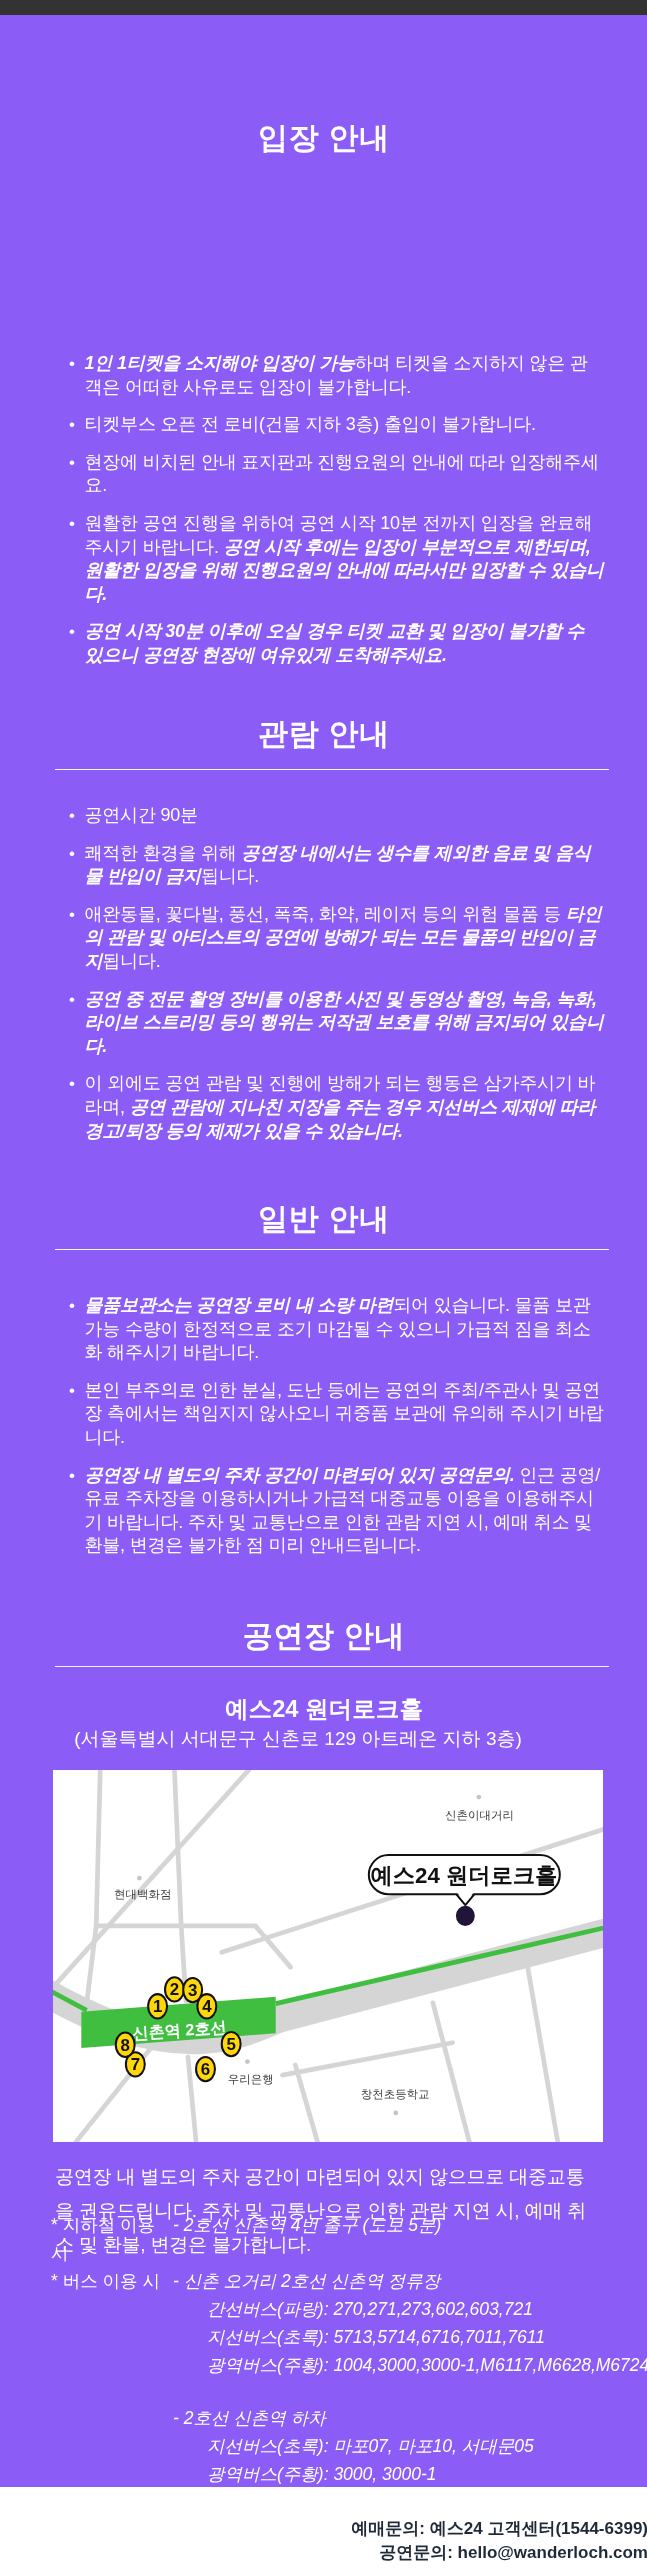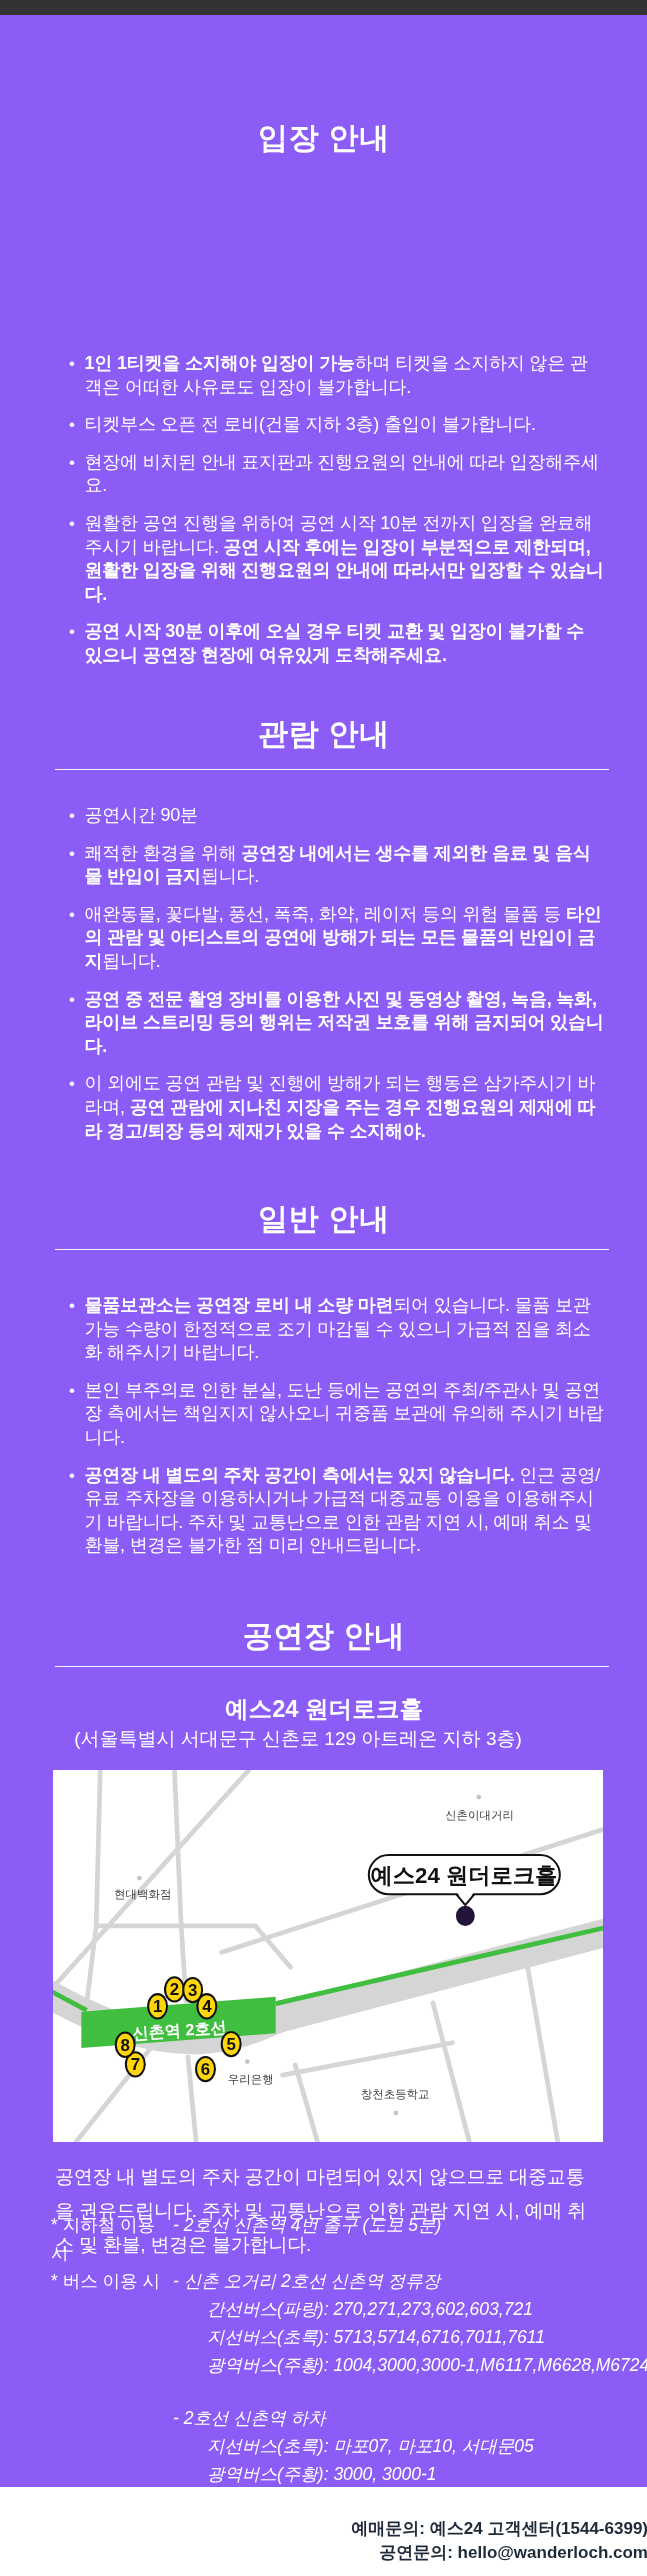--- a/index.html
+++ b/index.html
@@ -26,21 +26,21 @@
 
   
   ul.bullets{position:absolute;left:69px;width:536px;margin:0;padding:0;list-style:none;}
   ul.bullets li{
     position:relative;margin:0 0 14px 0;padding-left:15.5px;
     font-size:18px;line-height:23.6px;letter-spacing:-0.2px;
   }
   ul.bullets li::before{
     content:"•";position:absolute;left:0;top:0;font-size:17px;
   }
-  ul.bullets li b{font-weight:bold;}
+  ul.bullets li b{font-weight:bold;font-style:italic;}
 
   
   #venue-name{position:absolute;left:0;top:1678px;width:648px;text-align:center;
     font-size:23.6px;font-weight:bold;}
   #venue-address{position:absolute;left:0;top:1711px;width:596px;text-align:center;
     font-size:19px;}
   #map-box{position:absolute;left:53px;top:1755px;width:550px;height:372px;background:#fff;}
   #map-caption{position:absolute;left:55px;top:2145px;width:544px;
     font-size:19px;line-height:34px;letter-spacing:-0.2px;}
 
@@ -74,29 +74,29 @@
       <li><b>공연 시작 30분 이후에 오실 경우 티켓 교환 및 입장이 불가할 수 있으니 공연장 현장에 여유있게 도착해주세요.</b></li>
     </ul>
 
   <div class="section-title" style="top:699px">관람 안내</div>
   <div class="divider" style="top:754px"></div>
   <ul class="bullets" style="top:789px">
       <li><span>공연시간 90분</span></li>
       <li><span>쾌적한 환경을 위해 </span><b>공연장 내에서는 생수를 제외한 음료 및 음식물 반입이 금지</b><span>됩니다.</span></li>
       <li><span>애완동물, 꽃다발, 풍선, 폭죽, 화약, 레이저 등의 위험 물품 등 </span><b>타인의 관람 및 아티스트의 공연에 방해가 되는 모든 물품의 반입이 금지</b><span>됩니다.</span></li>
       <li><b>공연 중 전문 촬영 장비를 이용한 사진 및 동영상 촬영, 녹음, 녹화, 라이브 스트리밍 등의 행위는 저작권 보호를 위해 금지되어 있습니다.</b></li>
-      <li><span>이 외에도 공연 관람 및 진행에 방해가 되는 행동은 삼가주시기 바라며, </span><b>공연 관람에 지나친 지장을 주는 경우 진행요원의 제재에 따라 경고/퇴장 등의 제재가 있을 수 소지해야.</b></li>
+      <li><span>이 외에도 공연 관람 및 진행에 방해가 되는 행동은 삼가주시기 바라며, </span><b>공연 관람에 지나친 지장을 주는 경우 지선버스 제재에 따라 경고/퇴장 등의 제재가 있을 수 있습니다.</b></li>
     </ul>
 
   <div class="section-title" style="top:1184px">일반 안내</div>
   <div class="divider" style="top:1234px"></div>
   <ul class="bullets" style="top:1279px">
       <li><b>물품보관소는 공연장 로비 내 소량 마련</b><span>되어 있습니다. 물품 보관 가능 수량이 한정적으로 조기 마감될 수 있으니 가급적 짐을 최소화 해주시기 바랍니다.</span></li>
       <li><span>본인 부주의로 인한 분실, 도난 등에는 공연의 주최/주관사 및 공연장 측에서는 책임지지 않사오니 귀중품 보관에 유의해 주시기 바랍니다.</span></li>
-      <li><b>공연장 내 별도의 주차 공간이 측에서는 있지 않습니다.</b><span> 인근 공영/유료 주차장을 이용하시거나 가급적 대중교통 이용을 이용해주시기 바랍니다. 주차 및 교통난으로 인한 관람 지연 시, 예매 취소 및 환불, 변경은 불가한 점 미리 안내드립니다.</span></li>
+      <li><b>공연장 내 별도의 주차 공간이 마련되어 있지 공연문의.</b><span> 인근 공영/유료 주차장을 이용하시거나 가급적 대중교통 이용을 이용해주시기 바랍니다. 주차 및 교통난으로 인한 관람 지연 시, 예매 취소 및 환불, 변경은 불가한 점 미리 안내드립니다.</span></li>
     </ul>
 
   <div class="section-title" style="top:1601px">공연장 안내</div>
   <div class="divider" style="top:1651px"></div>
   <div id="venue-name">예스24 원더로크홀</div>
   <div id="venue-address">(서울특별시 서대문구 신촌로 129 아트레온 지하 3층)</div>
 
   <div id="map-box">
     <svg id="map-svg" width="550" height="372" viewBox="0 0 815 551">
         <path d="M70 0 L64 231" fill="none" stroke="#d5d5d5" stroke-width="7" stroke-linecap="round"></path>

